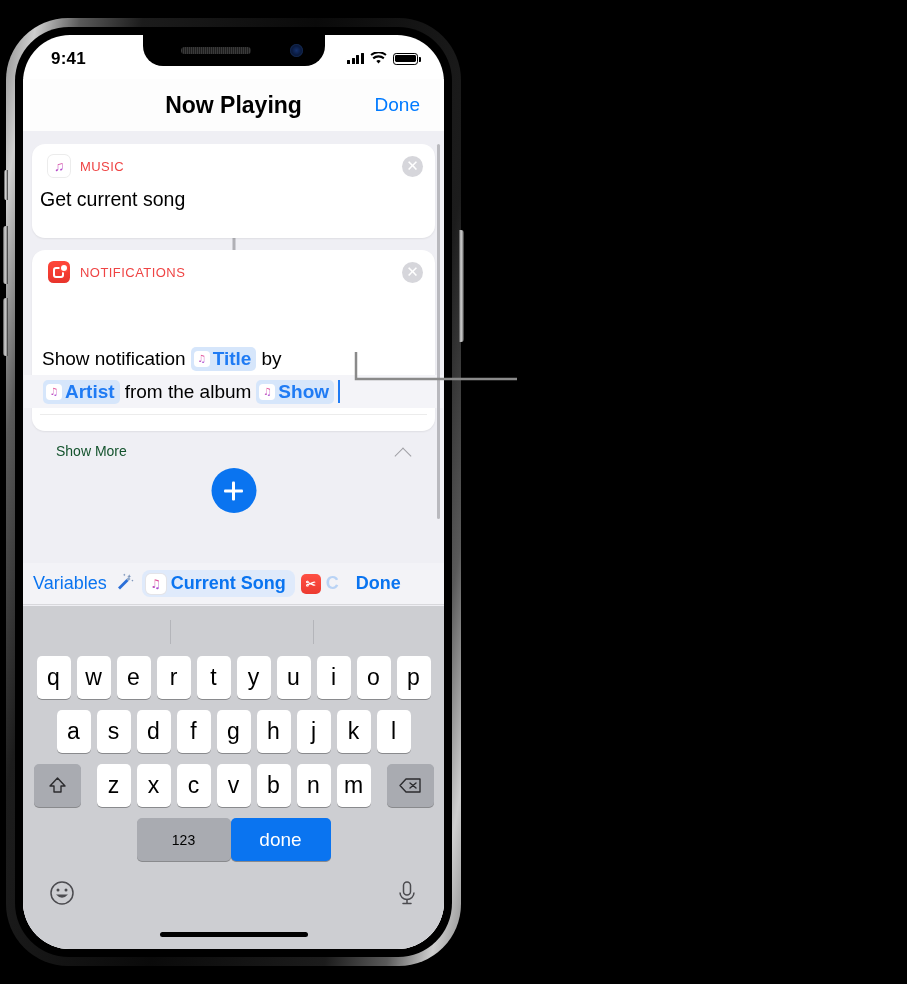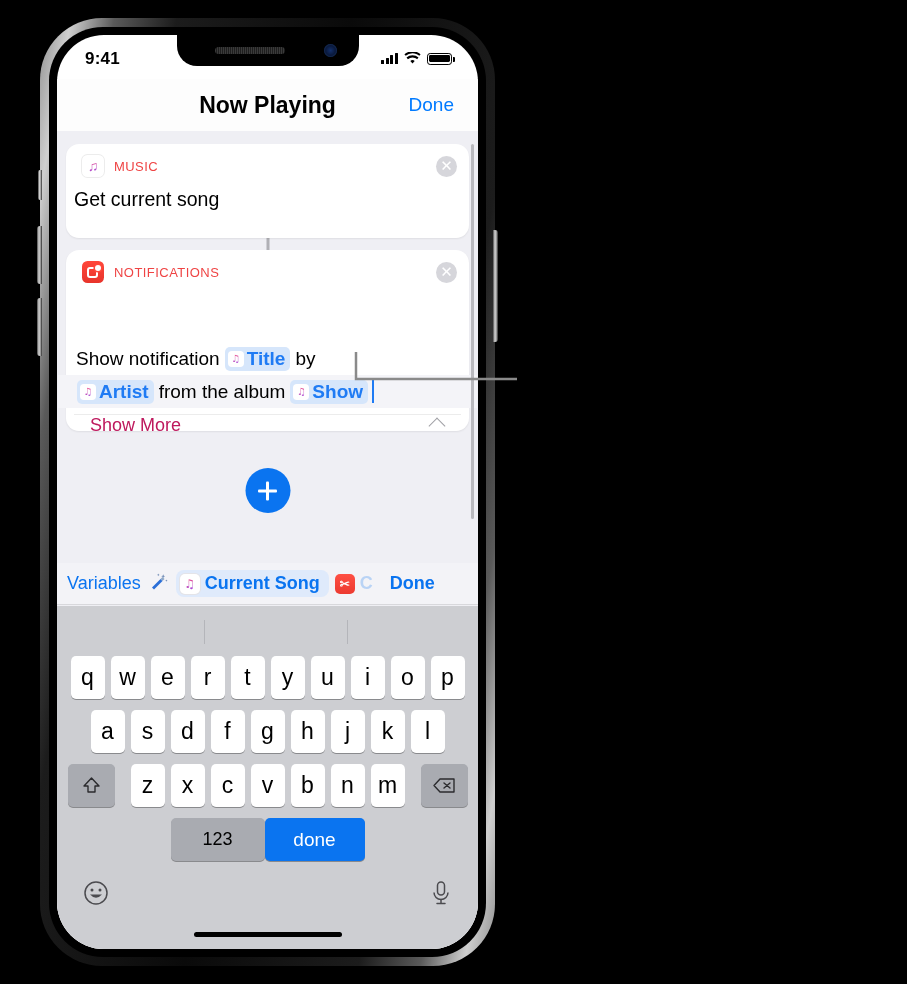--- a/index.html
+++ b/index.html
@@ -6,21 +6,21 @@
   html, body {
     width: 907px; height: 984px;
     background: #000;
     font-family: "Liberation Sans", sans-serif;
     overflow: hidden;
   }
 
   
   #phone-frame {
     position: absolute;
-    left: 40px; top: 18px;
+    left: 6px; top: 18px;
     width: 455px; height: 948px;
     border-radius: 62px;
     background: linear-gradient(100deg,#8d8d8d 0%,#cfcfcf 5%,#5a5a5a 12%,#1c1c1c 22%,#0a0a0a 50%,#1c1c1c 78%,#5a5a5a 88%,#cfcfcf 95%,#8d8d8d 100%);
     box-shadow: 0 0 0 1px #000;
   }
   #phone-inner {
     position: absolute;
     left: 9px; top: 9px; right: 9px; bottom: 9px;
     border-radius: 54px;
     background: #000;
@@ -144,22 +144,22 @@
   .token .tok-icon span {
     background: linear-gradient(160deg,#fb4c78,#9a4ce8);
     -webkit-background-clip: text; background-clip: text; color: transparent;
     font-family: "DejaVu Sans", sans-serif;
   }
   .plain { color: #000; font-weight: normal; padding: 0 2px; }
   #text-caret { display:inline-block; width:2px; height:23px; background:#1f7bf4; margin-left:1px; }
 
   #show-more-row {
     border-top: 1px solid #ececec; height: 45px;
-    display: flex; align-items: flex-start; padding: 0 16px;
-    font-size: 18px; color: #be185d; cursor: pointer;
+    display: flex; align-items: flex-end; padding: 0 16px;
+    font-size: 14px; color: #14532d; cursor: pointer;
   }
   #show-more-chevron { margin-left: auto; width: 14px; height: 14px; position: relative; }
   #show-more-chevron::before {
     content:""; position:absolute; left:0; top:5px; width:11px; height:11px;
     border-left: 1.8px solid #a0a0a5; border-top: 1.8px solid #a0a0a5;
     transform: rotate(45deg);
   }
 
   #card-connector {
     position: absolute; left: 50%; transform: translateX(-50%);
@@ -233,21 +233,21 @@
   #krow2 { padding: 0 20px; }
   #krow2 .key { width: 34px; }
   #krow3 .key.letter { width: 34px; }
   .key.special { background: #a9abb1; box-shadow: 0 1px 0 #898a8d; }
   #key-shift { width: 47px; margin-right: 10px; }
   #key-backspace { width: 47px; margin-left: 10px; }
   #krow4 { gap: 0; padding: 0 6px; }
   #key-123 { width: 94px; background:#a9abb1; }
   #key-space { flex: 1; margin: 0 8px; }
   #key-done { width: 100px; background: #0a74f0; color: #fff; font-size: 19px; }
-  #key-123 { font-size: 18px; }
+  #key-123 { font-size: 14px; }
   #key-space { font-size: 18px; }
 
   #bottom-bar { height: 64px; display: flex; align-items: flex-start; justify-content: space-between; padding: 8px 26px 0; }
   #emoji-key { font-size: 24px; color: #4b4b4f; cursor: pointer; line-height: 1; }
   #mic-key { font-size: 23px; color: #4b4b4f; cursor: pointer; line-height: 1; }
 
   #home-indicator {
     position: absolute; bottom: 12px; left: 50%; transform: translateX(-50%);
     width: 148px; height: 5px; border-radius: 3px; background: #000;
   }

